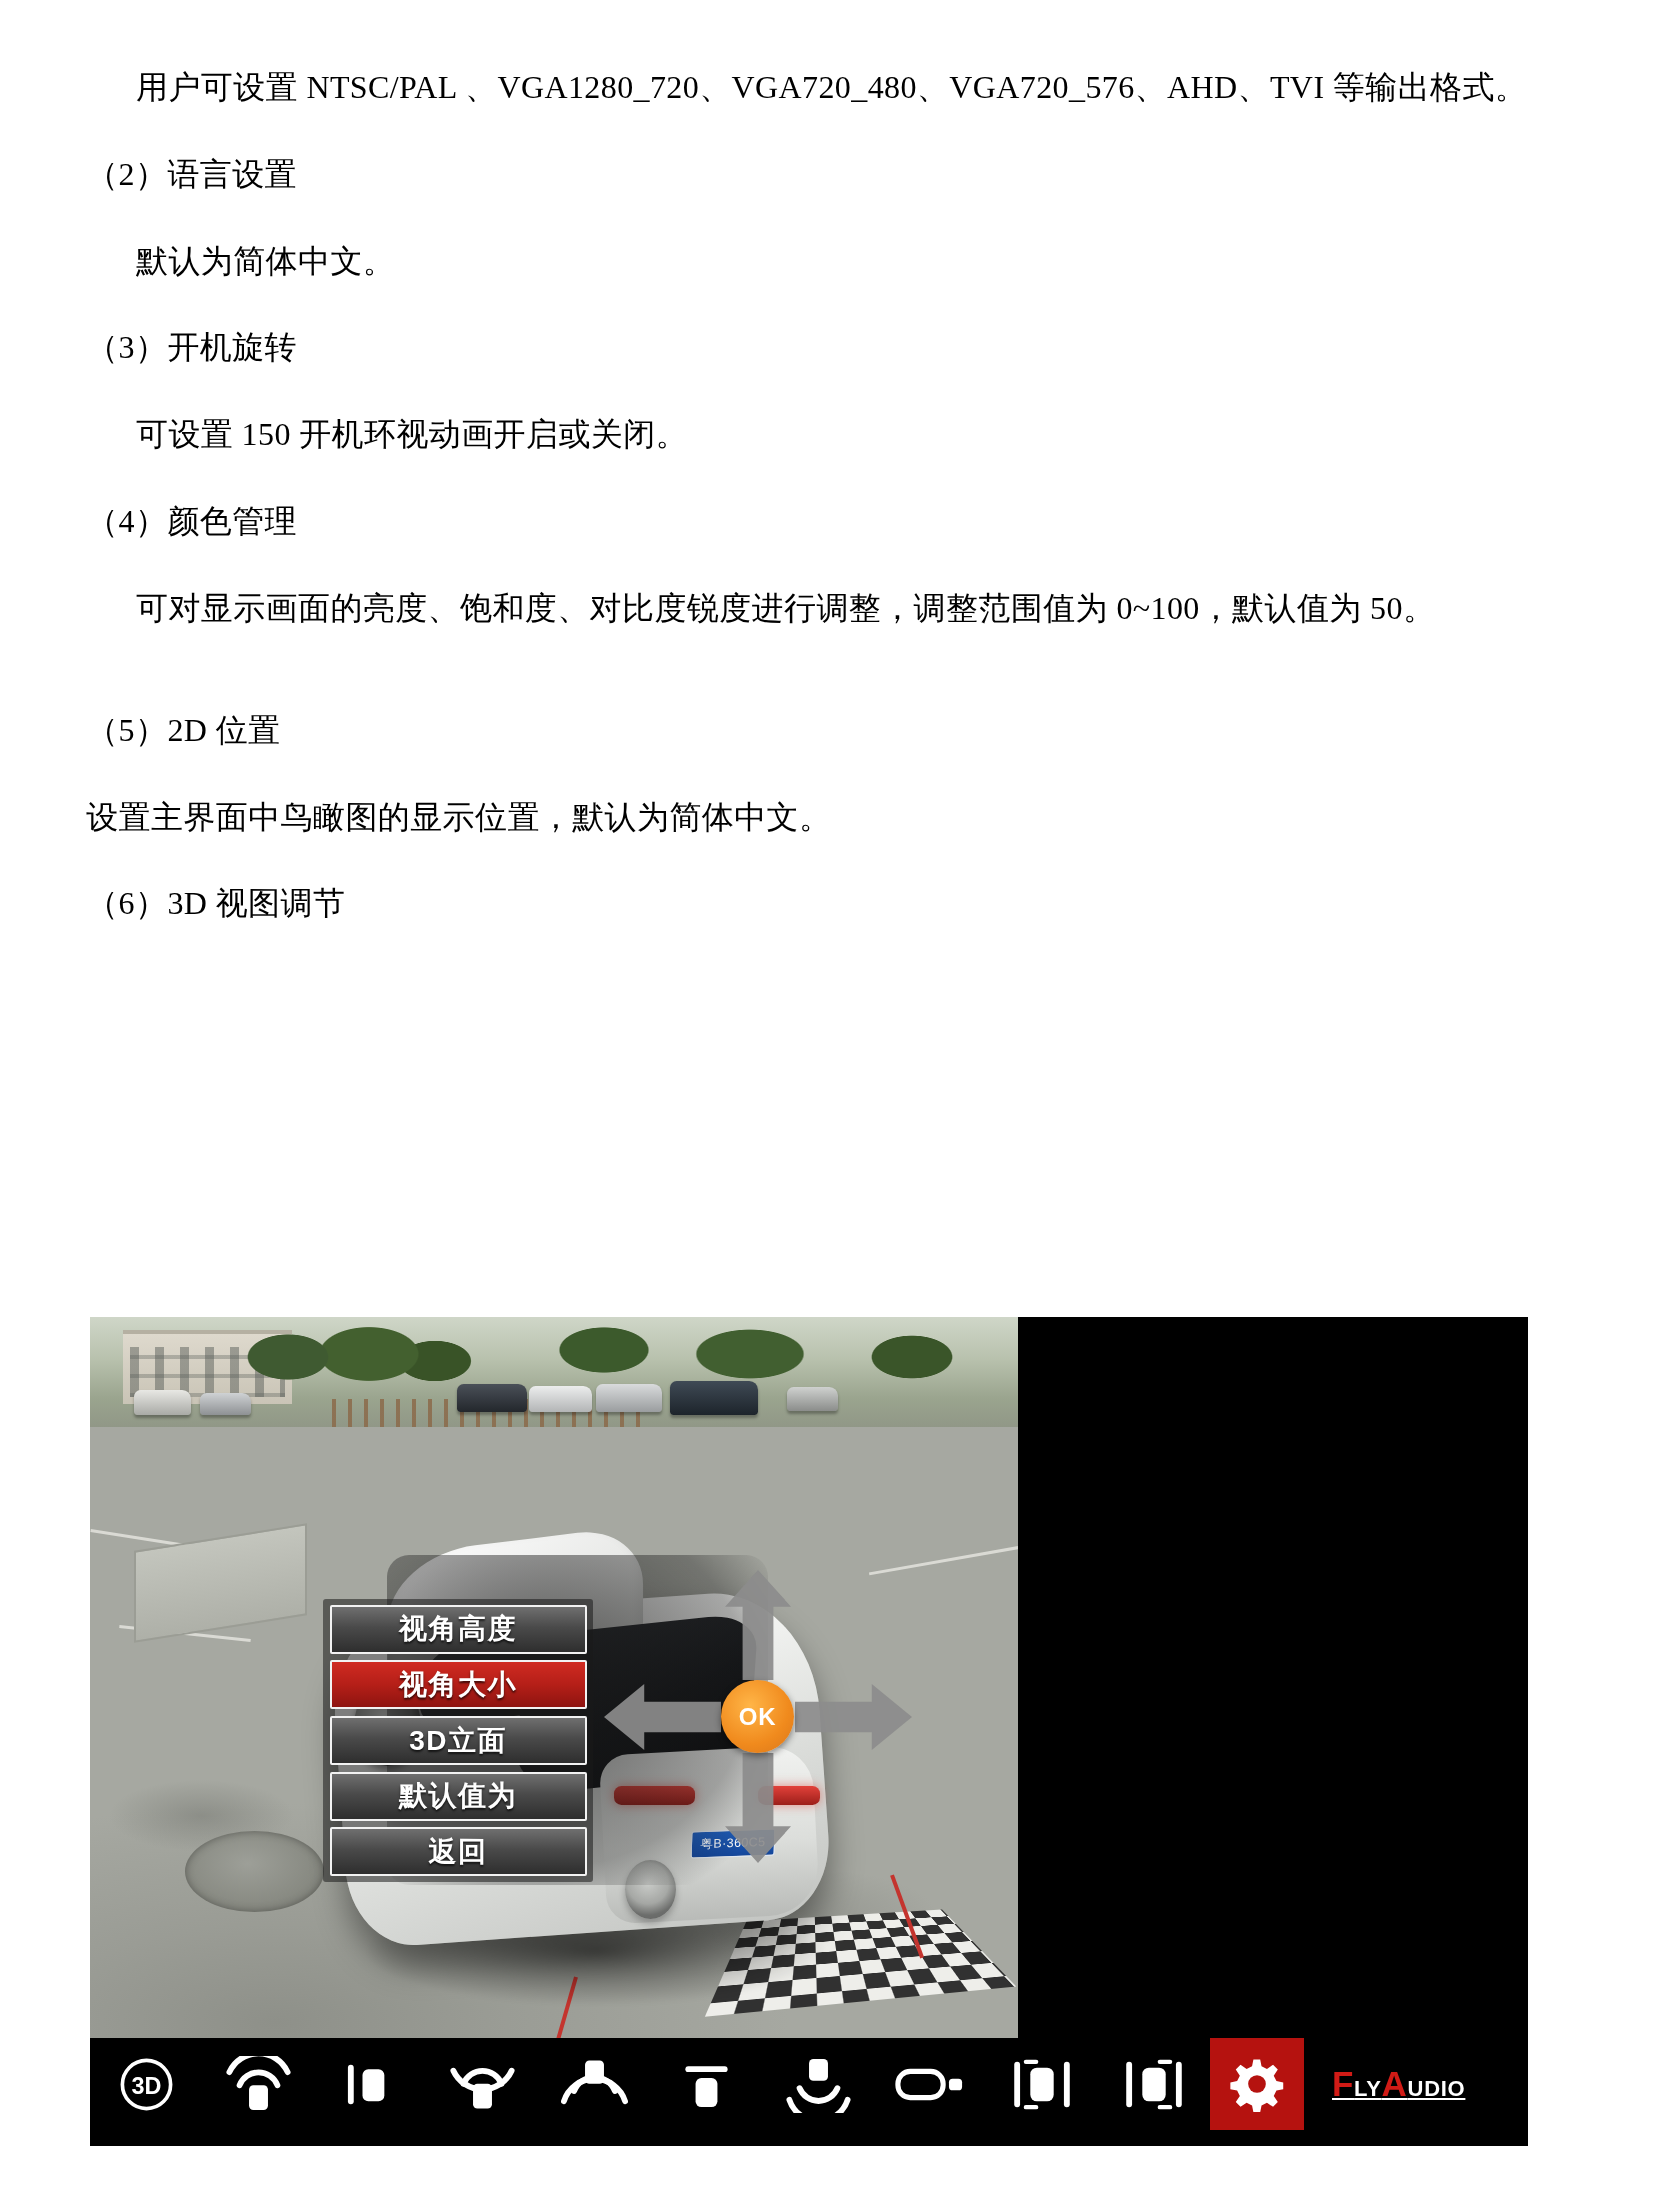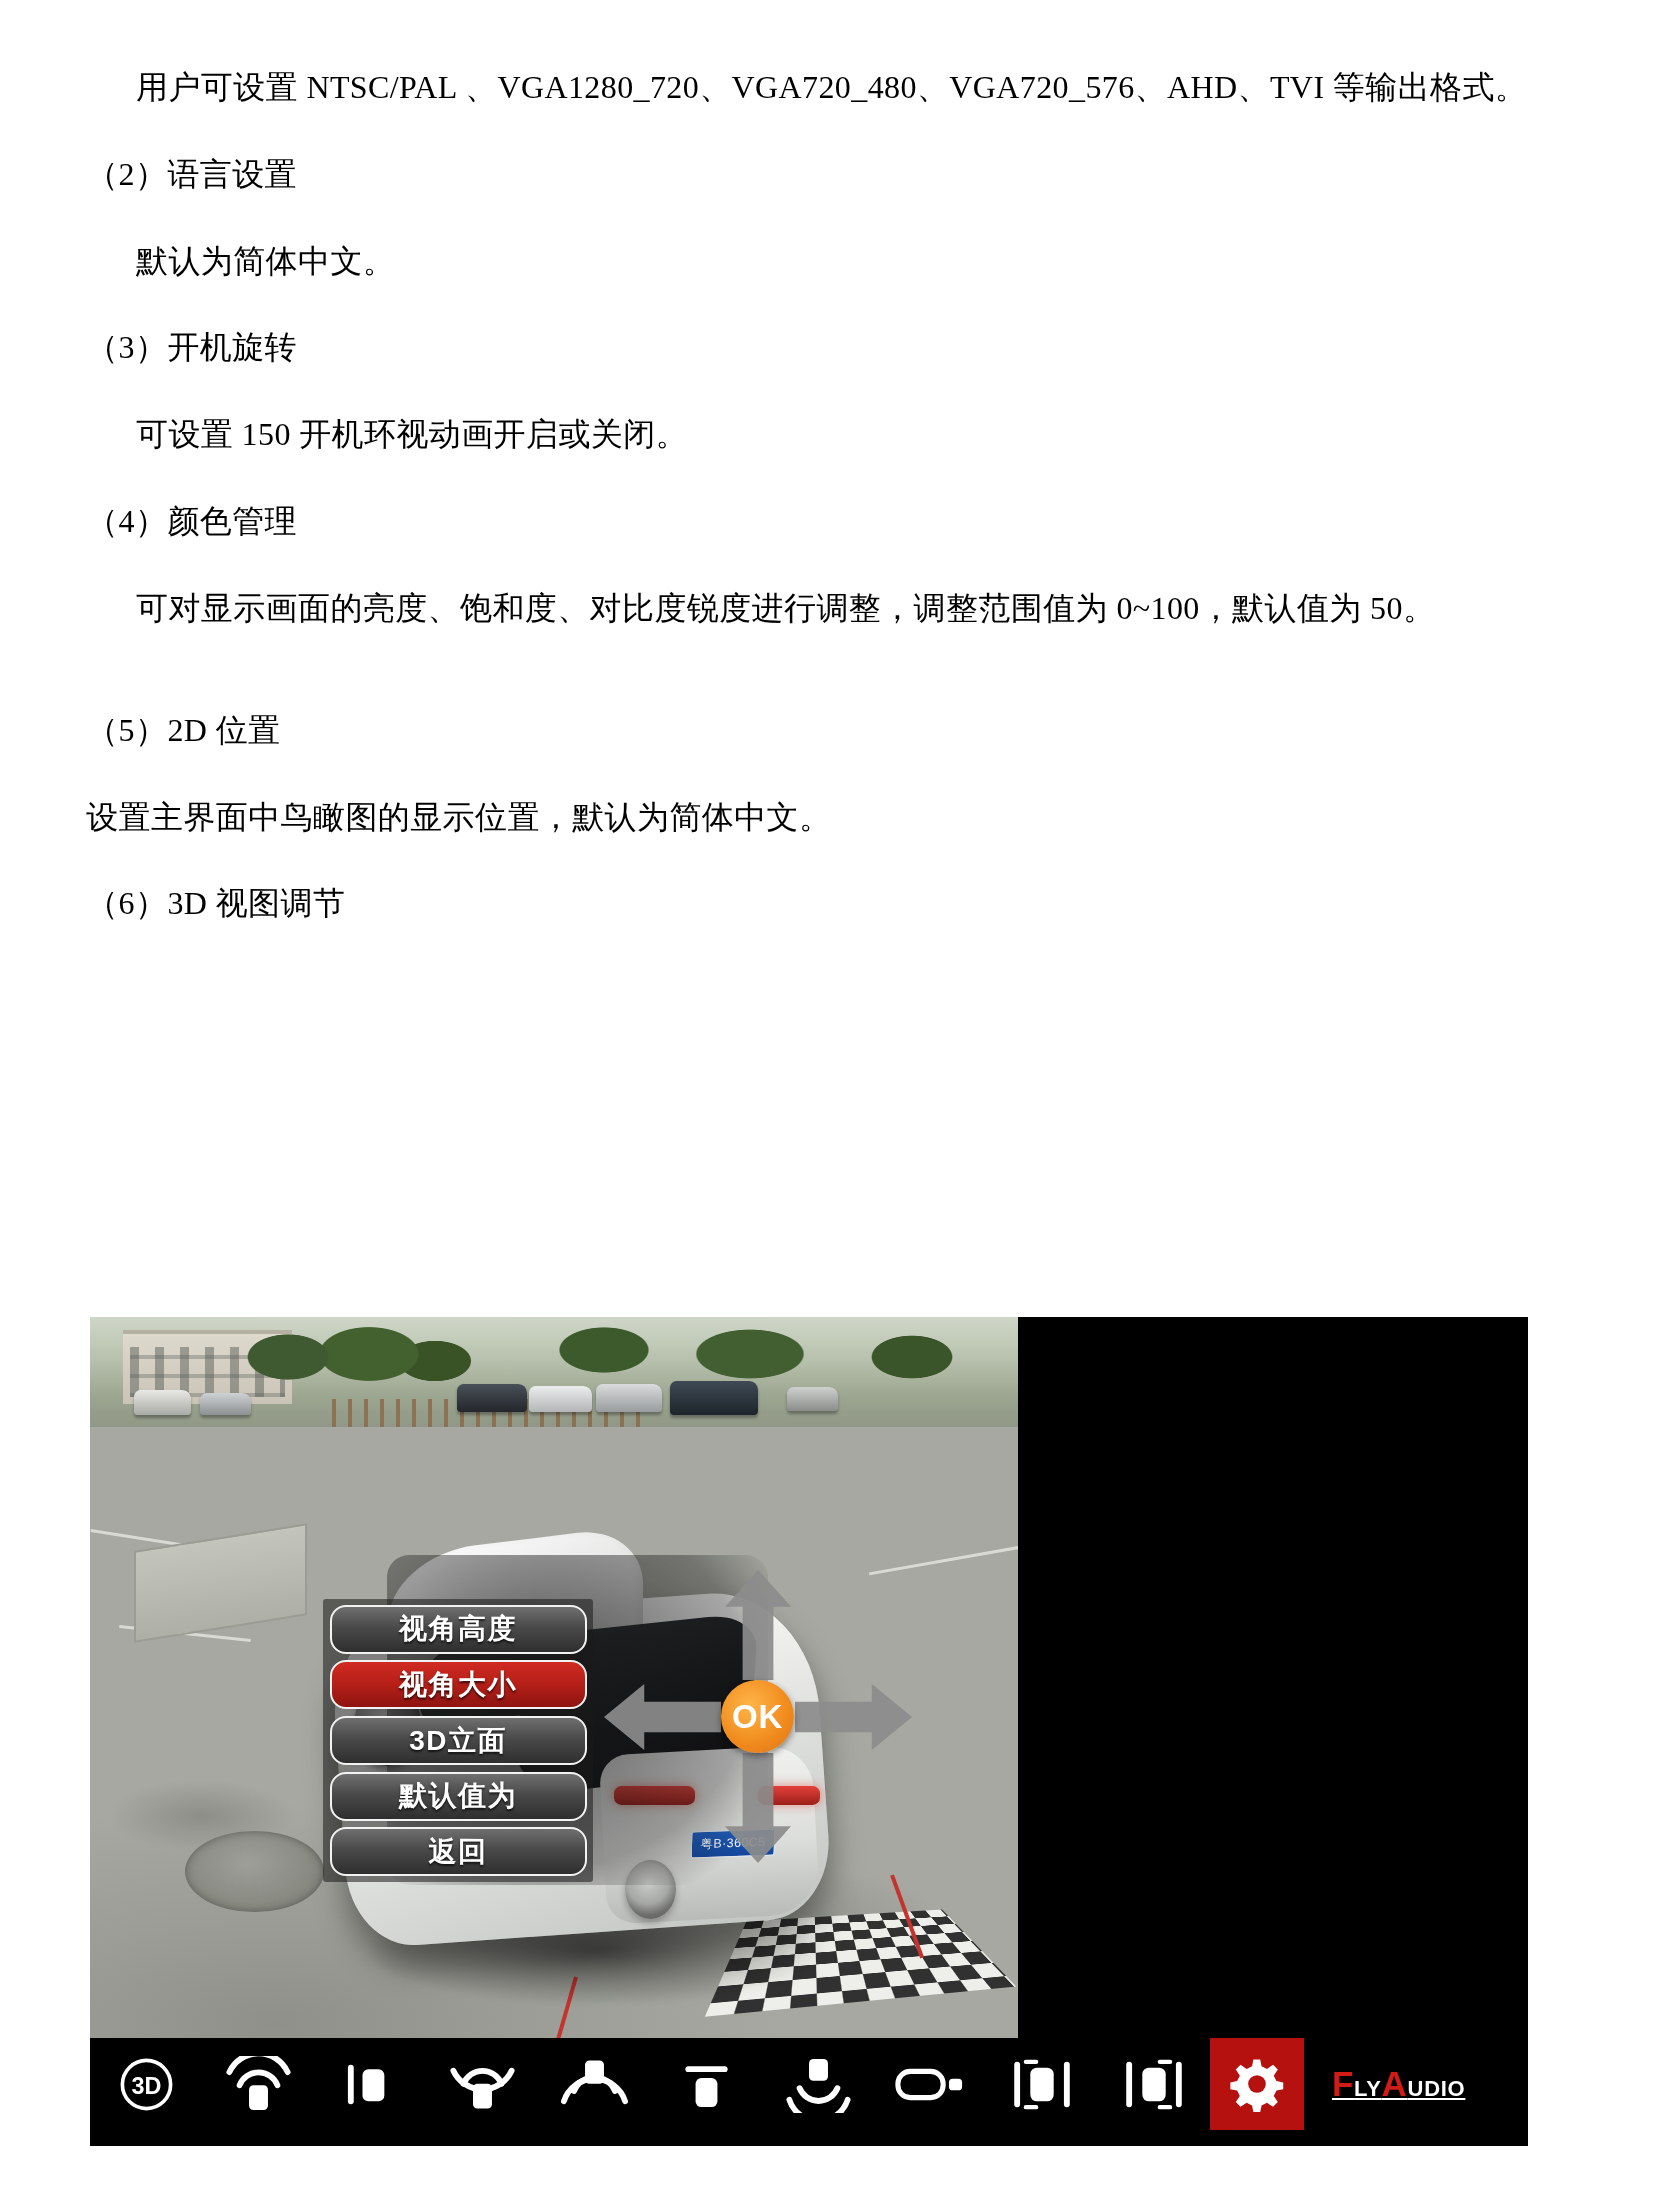--- a/index.html
+++ b/index.html
@@ -280,21 +280,21 @@
     left: 233px;
     top: 282px;
     width: 257px;
     background: rgba(25,25,25,.55);
     padding: 5.9px 6.6px;
     border-radius: 2.9px;
   }
   .menu-item {
     height: 45px;
     margin-bottom: 6.6px;
-    border-radius: 16px;
+    border-radius: 2px;
     border: 2.2px solid #f2f2f2;
     background: linear-gradient(180deg,#6f6f6f 0%,#4a4a4a 45%,#2e2e2e 100%);
     color: #ffffff;
     font-family: "Liberation Sans", sans-serif;
     font-size: 28px;
     font-weight: bold;
     display: flex;
     align-items: center;
     justify-content: center;
     letter-spacing: 1.5px;
@@ -323,21 +323,21 @@
     left: 117px; top: 110px;
     width: 73px; height: 73px;
     border-radius: 50%;
     background: radial-gradient(circle at 40% 35%, #ffb547, #f08a1d 60%, #d9761a 100%);
     display: flex;
     align-items: center;
     justify-content: center;
     color: #fff;
     font-family: "Liberation Sans", sans-serif;
     font-weight: bold;
-    font-size: 33px;
+    font-size: 24px;
     letter-spacing: 0.7px;
     box-shadow: 0 2.9px 7.3px rgba(0,0,0,.45);
   }
 
   
   .toolbar {
     position: absolute;
     left: 0;
     bottom: 16px;
     width: 1438px;

